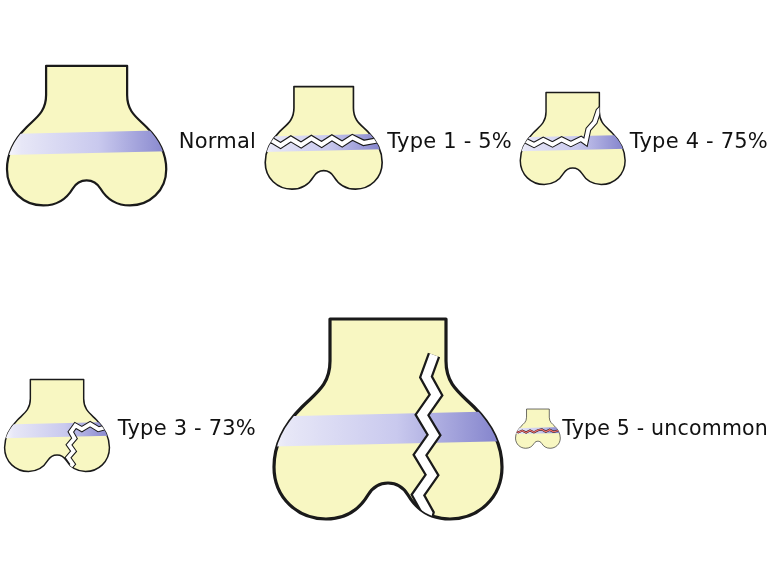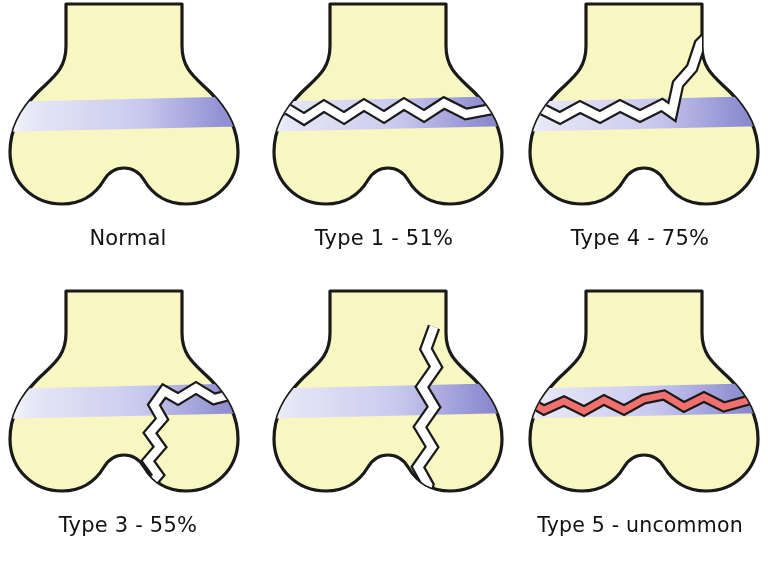--- a/index.html
+++ b/index.html
@@ -22,21 +22,21 @@
   .grid {
     position: absolute;
     inset: 0;
     display: grid;
     grid-template-columns: repeat(3, 256px);
     grid-template-rows: repeat(2, 287px);
   }
   .panel {
     position: relative;
     display: flex;
-    flex-direction: column;
+    flex-direction: row;
     align-items: center;
     justify-content: flex-start;
   }
   .fig {
     width: 256px;
     height: 232px;
     display: block;
   }
   .caption {
     font-size: 21px;
@@ -110,21 +110,21 @@
                    C118 170 126 168 132 168 C138 168 146 170 152 180
                    C161 195 175 204 194 204 C222 204 246 183 246 152
                    C246 130 236 110 218 92 C204 78 190 70 190 46 L190 4 Z" fill="#f8f7c2" stroke="#1a1a1a" stroke-width="3.2" stroke-linejoin="round"></path>
           <g clip-path="url(#clipBone1)">
             <polygon points="0,102 256,96 256,126 0,132" fill="url(#phys1)"></polygon>
             <path d="M8 118 L30 108 L48 119 L68 106 L88 118 L108 105 L128 117 L148 104 L168 116 L188 103 L210 114 L252 106" fill="none" stroke="#1a1a1a" stroke-width="12.5" stroke-linejoin="miter" stroke-linecap="butt"></path>
             <path d="M8 118 L30 108 L48 119 L68 106 L88 118 L108 105 L128 117 L148 104 L168 116 L188 103 L210 114 L252 106" fill="none" stroke="#ffffff" stroke-width="8" stroke-linejoin="miter" stroke-linecap="butt"></path>
           </g>
         </g>
       </svg>
-      <div class="caption">Type 1 - 51%</div>
+      <div class="caption">Type 1 - 5%</div>
     </div>
 
     <div class="panel">
       <svg class="fig" viewBox="0 0 256 232">
         <defs>
           <linearGradient id="phys2" x1="0" y1="0" x2="1" y2="0">
             <stop offset="0%" stop-color="#ffffff"></stop>
             <stop offset="12%" stop-color="#e7e7f7"></stop>
             <stop offset="55%" stop-color="#c9c9ee"></stop>
             <stop offset="100%" stop-color="#7b7bc8"></stop>
@@ -176,21 +176,21 @@
                    C110 170 118 168 124 168 C130 168 138 170 144 180
                    C153 195 167 204 186 204 C214 204 238 183 238 152
                    C238 130 228 110 210 92 C196 78 182 70 182 46 L182 4 Z" fill="#f8f7c2" stroke="#1a1a1a" stroke-width="3.2" stroke-linejoin="round"></path>
           <g clip-path="url(#clipBone3)">
             <polygon points="0,102 256,96 256,126 0,132" fill="url(#phys3)"></polygon>
             <path d="M244 104 L214 112 L196 101 L178 112 L164 104 L154 118 L162 132 L150 146 L160 160 L148 174 L158 188 L146 202 L152 216" fill="none" stroke="#1a1a1a" stroke-width="12.5" stroke-linejoin="miter" stroke-linecap="butt"></path>
             <path d="M244 104 L214 112 L196 101 L178 112 L164 104 L154 118 L162 132 L150 146 L160 160 L148 174 L158 188 L146 202 L152 216" fill="none" stroke="#ffffff" stroke-width="8" stroke-linejoin="miter" stroke-linecap="butt"></path>
           </g>
         </g>
       </svg>
-      <div class="caption">Type 3 - 55%</div>
+      <div class="caption">Type 3 - 73%</div>
     </div>
 
     <div class="panel">
       <svg class="fig" viewBox="0 0 256 232">
         <defs>
           <linearGradient id="phys4" x1="0" y1="0" x2="1" y2="0">
             <stop offset="0%" stop-color="#ffffff"></stop>
             <stop offset="12%" stop-color="#e7e7f7"></stop>
             <stop offset="55%" stop-color="#c9c9ee"></stop>
             <stop offset="100%" stop-color="#7b7bc8"></stop>

